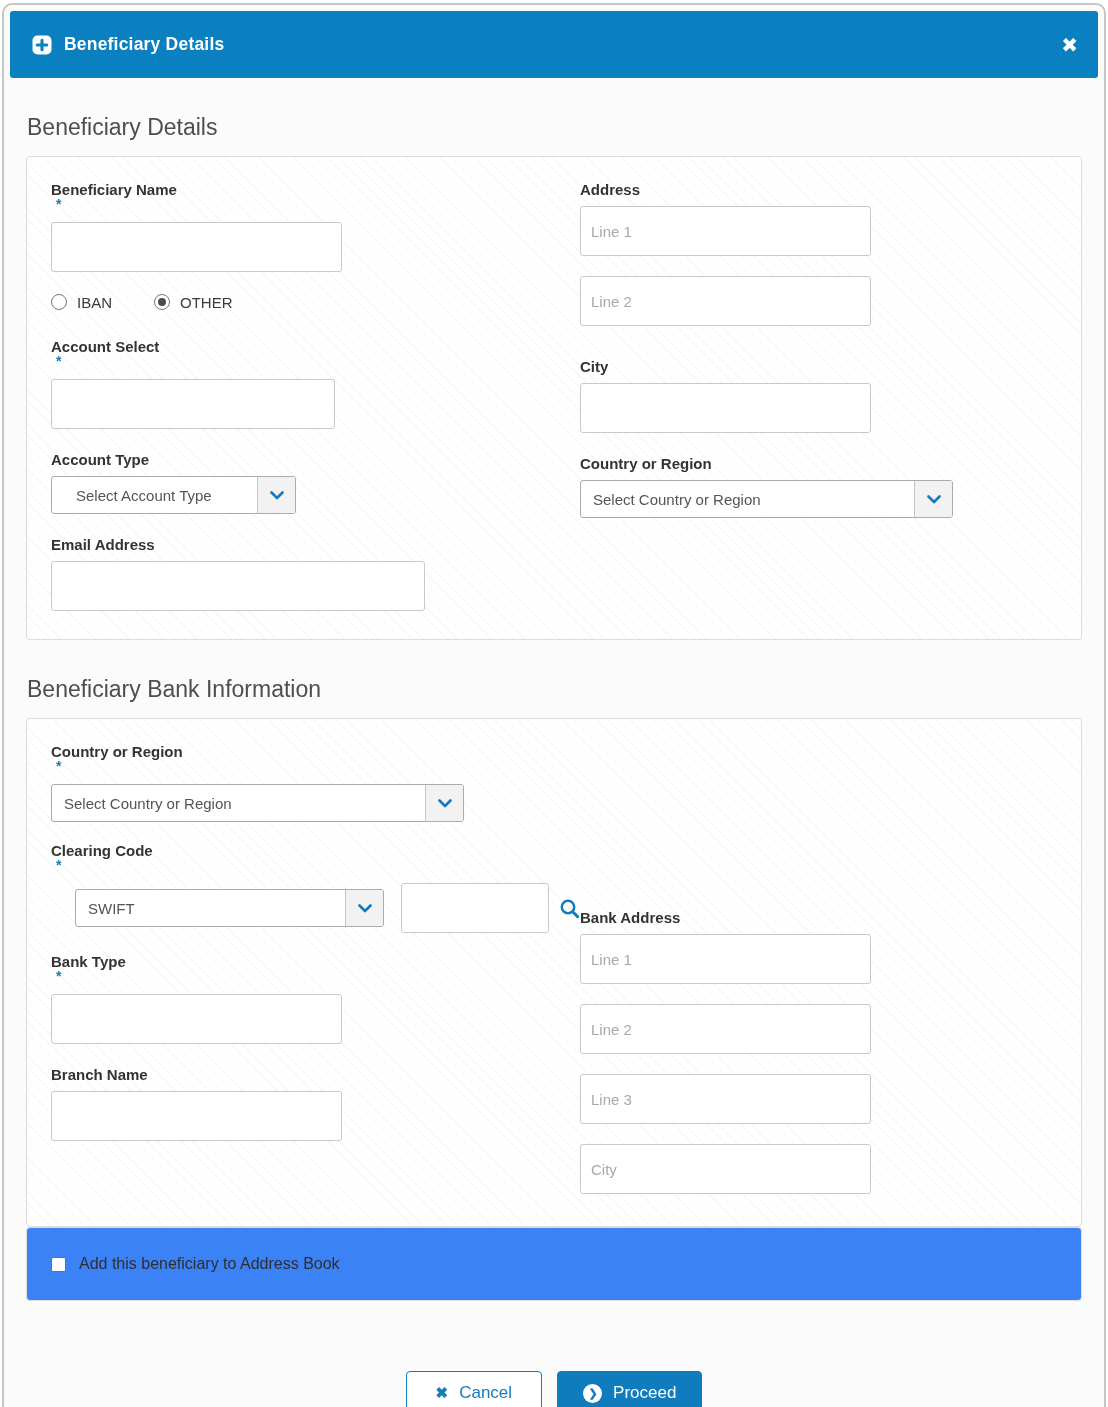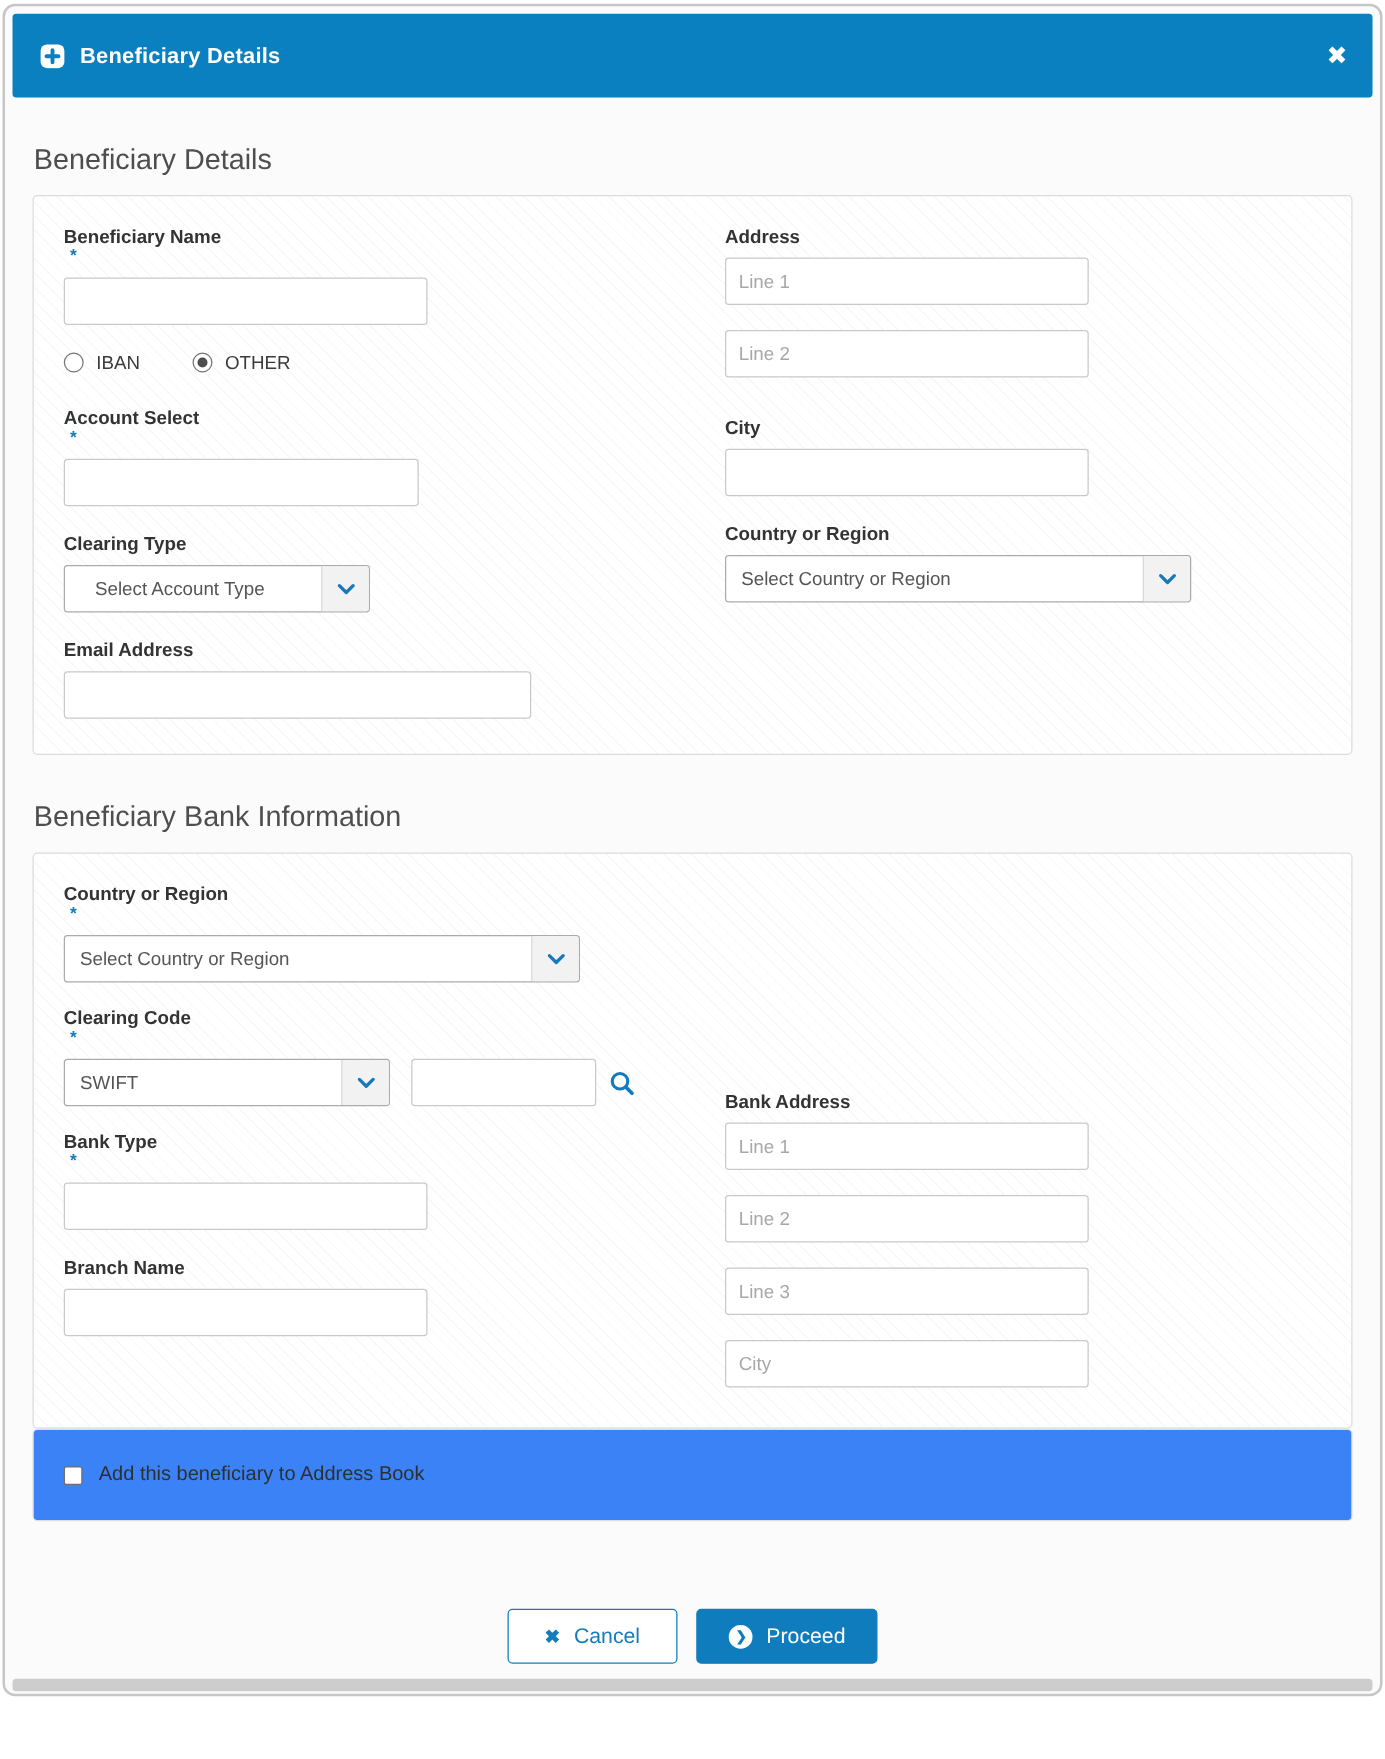--- a/index.html
+++ b/index.html
@@ -79,21 +79,21 @@
   }
   .req {
     color: #1779ba;
     font-size: 14px;
     font-weight: 700;
     margin-left: 5px;
     position: relative;
     top: -2px;
   }
   input.text-input {
-    height: 38px;
+    height: 50px;
     border: 1px solid #c9c9c9;
     border-radius: 3px;
     background: #ffffff;
     padding: 0 10px;
     font-family: "Liberation Sans", sans-serif;
     font-size: 15px;
     color: #444444;
     outline: none;
     display: block;
   }
@@ -123,21 +123,21 @@
   }
   .select-caret {
     flex: 0 0 38px;
     background: #f2f2f2;
     border-left: 1px solid #c6c6c6;
     display: flex;
     align-items: center;
     justify-content: center;
     border-radius: 0 2px 2px 0;
   }
-  .w261 { width: 245px; padding-left: 12px; } .w373 { width: 373px; } .w413 { width: 413px; } .w328 { width: 261px; }
+  .w261 { width: 245px; padding-left: 12px; } .w373 { width: 373px; } .w413 { width: 413px; } .w328 { width: 328px; margin-left: 24px; }
   
   .radio-row { display: flex; align-items: center; height: 20px; }
   .radio-opt { display: flex; align-items: center; cursor: pointer; }
   .radio-opt + .radio-opt { margin-left: 42px; }
   .radio-circle {
     width: 16px; height: 16px;
     border: 1.6px solid #757575;
     border-radius: 50%;
     background: #ffffff;
     display: inline-flex;
@@ -261,21 +261,21 @@
           <div class="field mb22">
             <div class="field-label">
               <span>Account Select</span>
               <span class="req">*</span>
             </div>
             <input class="text-input w284" type="text" value="" style="">
           </div>
 
           <div class="field mb22">
             <div class="field-label">
-              <span>Clearing Type</span>
+              <span>Account Type</span>
             </div>
             <div class="select w261">
               <span class="select-text">Select Account Type</span>
               <span class="select-caret">
                 <svg width="14" height="9" viewBox="0 0 14 9">
                     <path d="M1.5 1.5 L7 7 L12.5 1.5" fill="none" stroke="#1779ba" stroke-width="2.6" stroke-linecap="round" stroke-linejoin="round"></path>
                   </svg>
               </span>
             </div>
           </div>

